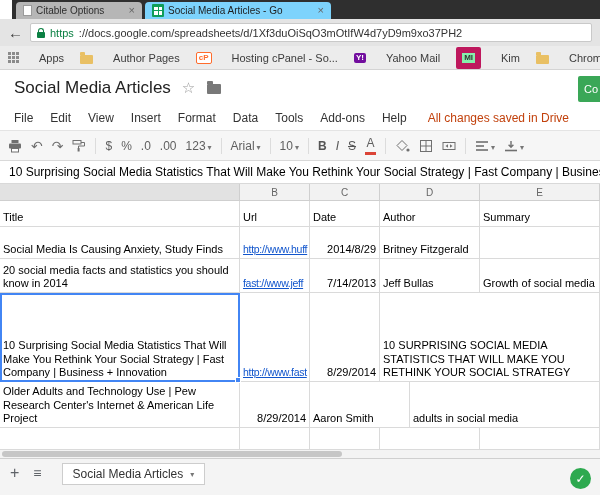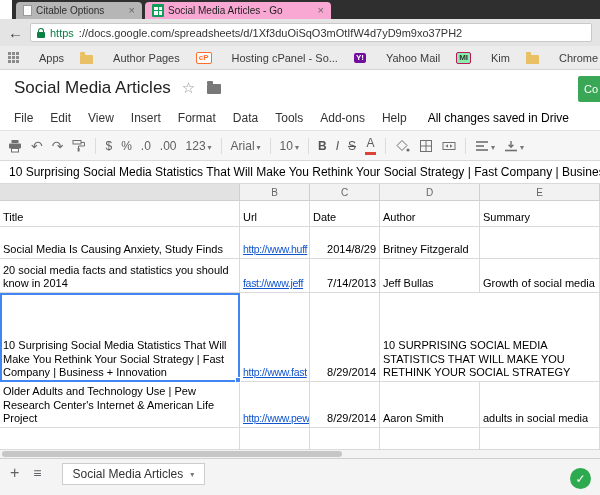--- a/index.html
+++ b/index.html
@@ -4,21 +4,21 @@
 <style>
   * { box-sizing: border-box; margin: 0; padding: 0; }
   html,body { width:600px; height:495px; }
   body { font-family: "Liberation Sans", sans-serif; background:#fff; overflow:hidden; }
   .screen { position:relative; width:600px; height:495px; background:#fff; overflow:hidden; }
 
   
   .tabstrip { position:absolute; top:0; left:12px; right:0; height:19px; background:#2f2f2f; display:flex; align-items:flex-end; padding-left:4px; }
   .tab { height:17px; display:flex; align-items:center; gap:4px; padding:0 7px; border-radius:4px 4px 0 0; font-size:10px; overflow:hidden; white-space:nowrap; }
   .tab.inactive { background:#b6b6b6; color:#2e2e2e; width:126px; }
-  .tab.active { background:#f9a8d4; color:#1d1d1d; width:186px; margin-left:3px; }
+  .tab.active { background:#7dd3fc; color:#1d1d1d; width:186px; margin-left:3px; }
   .tab-label { flex:1; overflow:hidden; white-space:nowrap; }
   .tab-close { color:#666; font-size:11px; line-height:1; }
   .page-favicon { width:9px; height:11px; background:#fdfdfd; border:1px solid #9a9a9a; flex:0 0 auto; }
   .sheets-favicon { width:12px; height:13px; background:#0f9d58; border-radius:1px; display:flex; align-items:center; justify-content:center; flex:0 0 auto; }
   .sheets-favicon .g { width:8px; height:8px; display:grid; grid-template-columns:1fr 1fr; grid-template-rows:1fr 1fr; gap:1px; }
   .sheets-favicon .g span { background:#fff; }
 
   .urlbar { position:absolute; top:19px; left:0; right:0; height:27px; background:#e4e4e4; display:flex; align-items:center; gap:7px; padding:0 8px; }
   .back-arrow { font-size:15px; color:#3c3c3c; line-height:1; }
   .omnibox { flex:1; height:19px; background:#fff; border:1px solid #c9c9c9; border-radius:2px; display:flex; align-items:center; gap:5px; padding:0 6px; font-size:11px; overflow:hidden; white-space:nowrap; }
@@ -29,33 +29,33 @@
 
   .bookmarks { position:absolute; top:46px; left:0; right:0; height:24px; background:#ececec; border-bottom:1px solid #d4d4d4; display:flex; align-items:center; gap:16px; padding:0 8px; font-size:11px; color:#3c3c3c; overflow:hidden; white-space:nowrap; }
   .bm { display:flex; align-items:center; gap:20px; flex:0 0 auto; }
   .apps-icon { display:grid; grid-template-columns:repeat(3,3px); grid-template-rows:repeat(3,3px); gap:1px; }
   .apps-icon span { background:#8b8b8b; }
   .bm-folder { width:13px; height:9px; background:#e9c064; border-radius:1px; position:relative; margin-top:3px; }
   .bm-folder:before { content:""; position:absolute; top:-3px; left:0; width:5px; height:3px; background:#e9c064; border-radius:1px 1px 0 0; }
   .badge { font-size:8px; font-weight:bold; border-radius:2px; padding:1px 2px; line-height:1; }
   .badge.cp { color:#ff6c2c; border:1px solid #ff6c2c; background:#fff; }
   .badge.yh { color:#fff; background:#720e9e; }
-  .badge.mi { color:#333; background:#86efac; border:1px solid #be185d; }
+  .badge.mi { color:#333; background:#86efac; border:6px solid #be185d; }
 
   
   .docheader { position:absolute; top:70px; left:0; right:0; height:36px; background:#fff; display:flex; align-items:center; padding-left:14px; }
   .doc-title { font-size:17px; color:#222; }
   .star-icon { color:#9a9a9a; font-size:15px; margin-left:11px; }
   .gfolder { width:14px; height:10px; background:#787878; border-radius:1px; position:relative; margin-left:12px; margin-top:2px; }
   .gfolder:before { content:""; position:absolute; top:-3px; left:0; width:6px; height:3px; background:#787878; border-radius:1px 1px 0 0; }
   .share-btn { position:absolute; right:-6px; top:6px; width:28px; height:26px; background:#3aa757; border-radius:2px; color:#fff; font-size:11px; display:flex; align-items:center; padding-left:6px; overflow:hidden; }
 
   .menubar { position:absolute; top:106px; left:0; right:0; height:24px; display:flex; align-items:center; gap:17px; padding-left:14px; font-size:12px; color:#333; white-space:nowrap; overflow:hidden; }
   .menu-item { flex:0 0 auto; }
-  .status-text { color:#000000; margin-left:4px; }
+  .status-text { color:#c2410c; margin-left:4px; }
 
   
   .toolbar { position:absolute; top:130px; left:0; right:0; height:31px; background:#f6f6f6; border-top:1px solid #e4e4e4; border-bottom:1px solid #d9d9d9; display:flex; align-items:center; gap:9px; padding:0 8px; font-size:12px; color:#5f5f5f; overflow:hidden; white-space:nowrap; }
   .tbtn { display:flex; align-items:flex-end; gap:2px; flex:0 0 auto; line-height:1; }
   .tsep { width:1px; height:16px; background:#dcdcdc; flex:0 0 auto; }
   .arrow { font-size:8px; color:#777; }
   .uglyph { font-size:14px; color:#707070; }
   .b-bold { font-weight:bold; color:#555; }
   .b-italic { font-style:italic; color:#555; }
   .b-strike { text-decoration:line-through; color:#555; }
@@ -346,23 +346,20 @@
         </div>
       <div class="cell cE">
           <span class="wrap">10 SURPRISING SOCIAL MEDIA STATISTICS THAT WILL MAKE YOU RETHINK YOUR SOCIAL STRATEGY</span>
         </div>
     </div>
 
     <div class="row r5">
       <div class="cell cA">
           <span class="wrap">Older Adults and Technology Use | Pew Research Center's Internet &amp; American Life Project</span>
         </div>
-      <div class="cell cB">
-          <span class="link">http://www.pew</span>
-        </div>
       <div class="cell cC right">
           <span>8/29/2014</span>
         </div>
       <div class="cell cD">
           <span class="nowrap">Aaron Smith</span>
         </div>
       <div class="cell cE">
           <span class="wrap">adults in social media</span>
         </div>
     </div>

